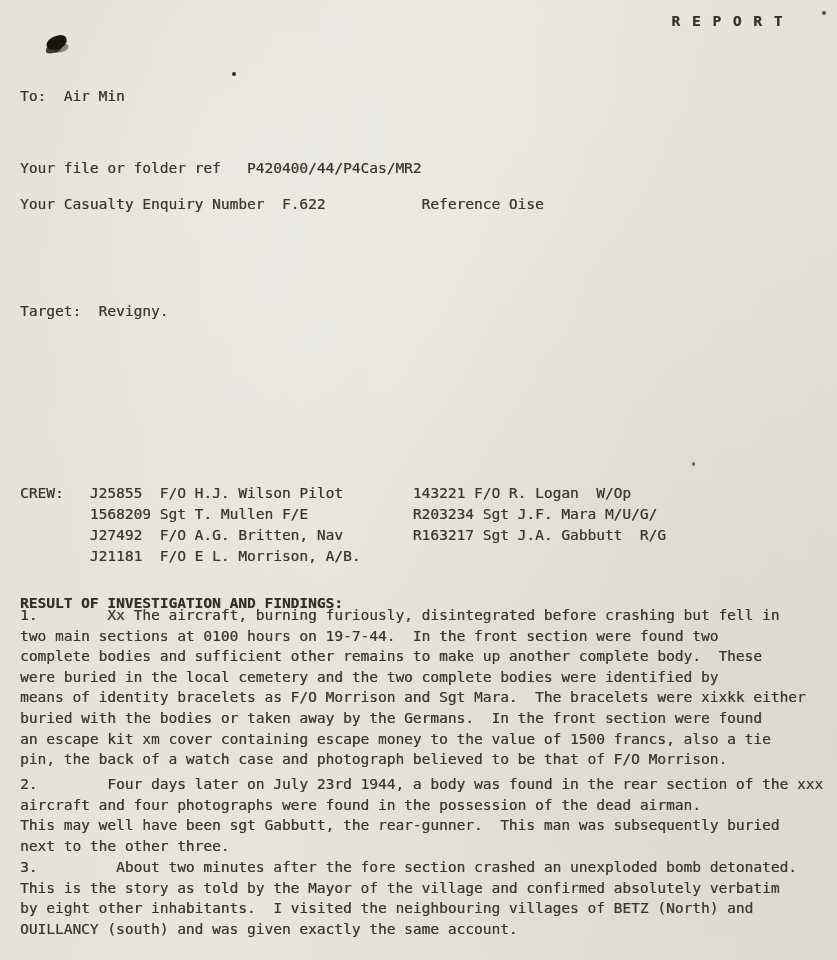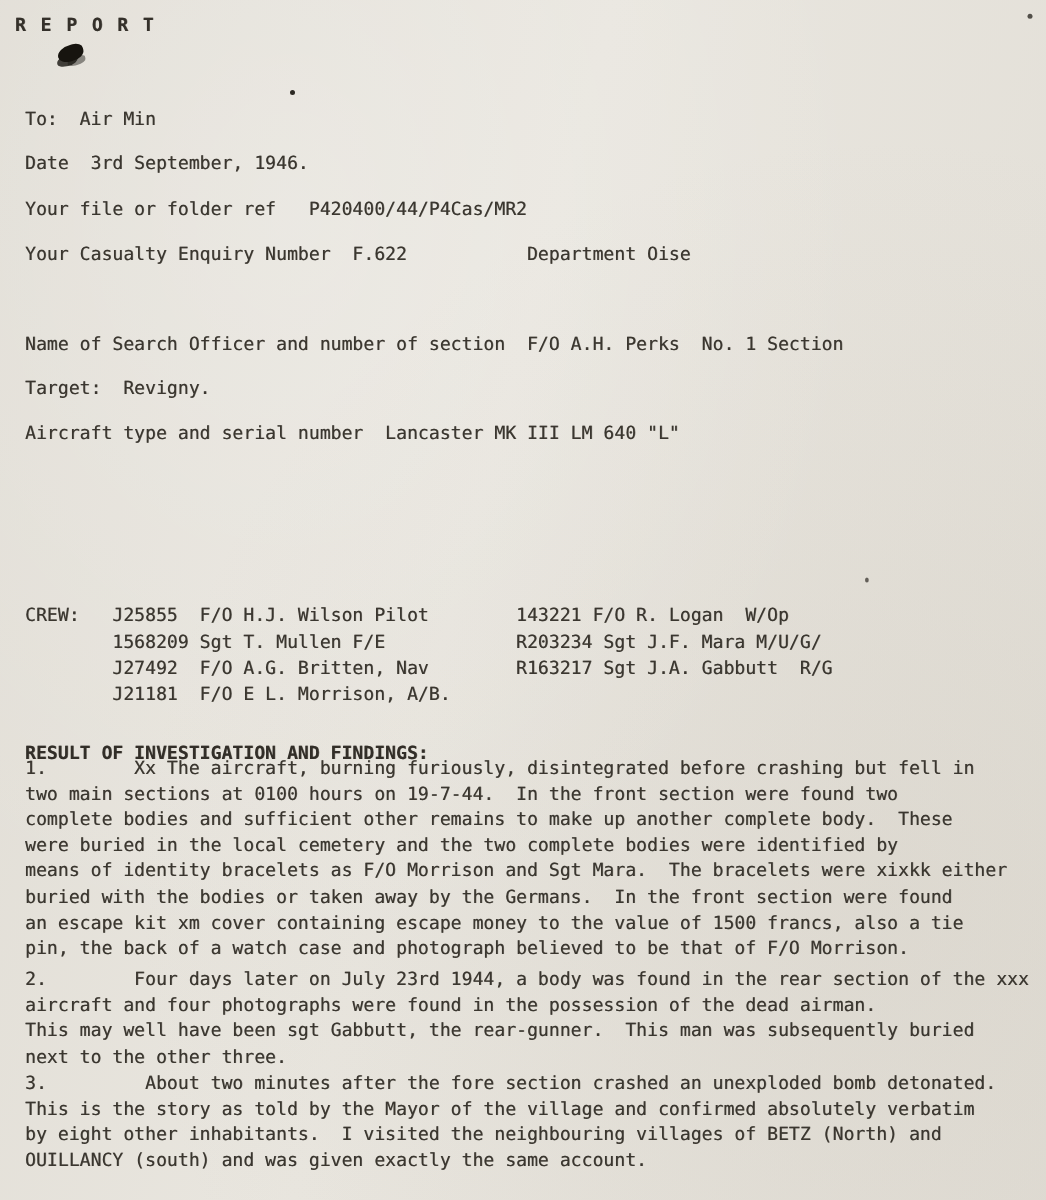--- a/index.html
+++ b/index.html
@@ -20,23 +20,23 @@
   }
   .t {
     position: absolute;
     left: 20px;
     white-space: pre;
     font-size: 14.5px;
     line-height: 19px;
     text-shadow: 0.4px 0 0 rgba(46,42,35,0.55);
   }
   .title {
-    left: 12px;
+    left: 0;
     width: 784px;
-    text-align: left;
+    text-align: right;
     font-weight: bold;
     letter-spacing: 1.5px;
     color: #34302a;
   }
   .crew  { line-height: 21px; }
   .para  { line-height: 20.6px; }
   .heading { font-weight: bold; color: #322e28; }
   .ink-blot {
     position: absolute;
     left: 46px; top: 36px;
@@ -62,26 +62,23 @@
 <div class="sheet">
 
   <div class="ink-blot"></div>
   <div class="speck s1"></div>
   <div class="speck s2"></div>
   <div class="speck s3"></div>
 
   <div class="t title" style="top:12px">R E P O R T</div>
 
   <div class="t" style="top:87px">To:  Air Min</div>
-  <div class="t" style="top:122px">Date  3rd September, 1946.</div>
   <div class="t" style="top:159px">Your file or folder ref   P420400/44/P4Cas/MR2</div>
-  <div class="t" style="top:195px">Your Casualty Enquiry Number  F.622           Department Oise</div>
-  <div class="t" style="top:267px">Name of Search Officer and number of section  F/O A.H. Perks  No. 1 Section</div>
+  <div class="t" style="top:195px">Your Casualty Enquiry Number  F.622           Reference Oise</div>
   <div class="t" style="top:302px">Target:  Revigny.</div>
-  <div class="t" style="top:338px">Aircraft type and serial number  Lancaster MK III LM 640 "L"</div>
 
   <div class="t crew" style="top:483px">CREW:   J25855  F/O H.J. Wilson Pilot        143221 F/O R. Logan  W/Op
         1568209 Sgt T. Mullen F/E            R203234 Sgt J.F. Mara M/U/G/
         J27492  F/O A.G. Britten, Nav        R163217 Sgt J.A. Gabbutt  R/G
         J21181  F/O E L. Morrison, A/B.</div>
 
   <div class="t heading" style="top:594px">RESULT OF INVESTIGATION AND FINDINGS:</div>
 
   <div class="t para" style="top:605px">1.        Xx The aircraft, burning furiously, disintegrated before crashing but fell in
 two main sections at 0100 hours on 19-7-44.  In the front section were found two

